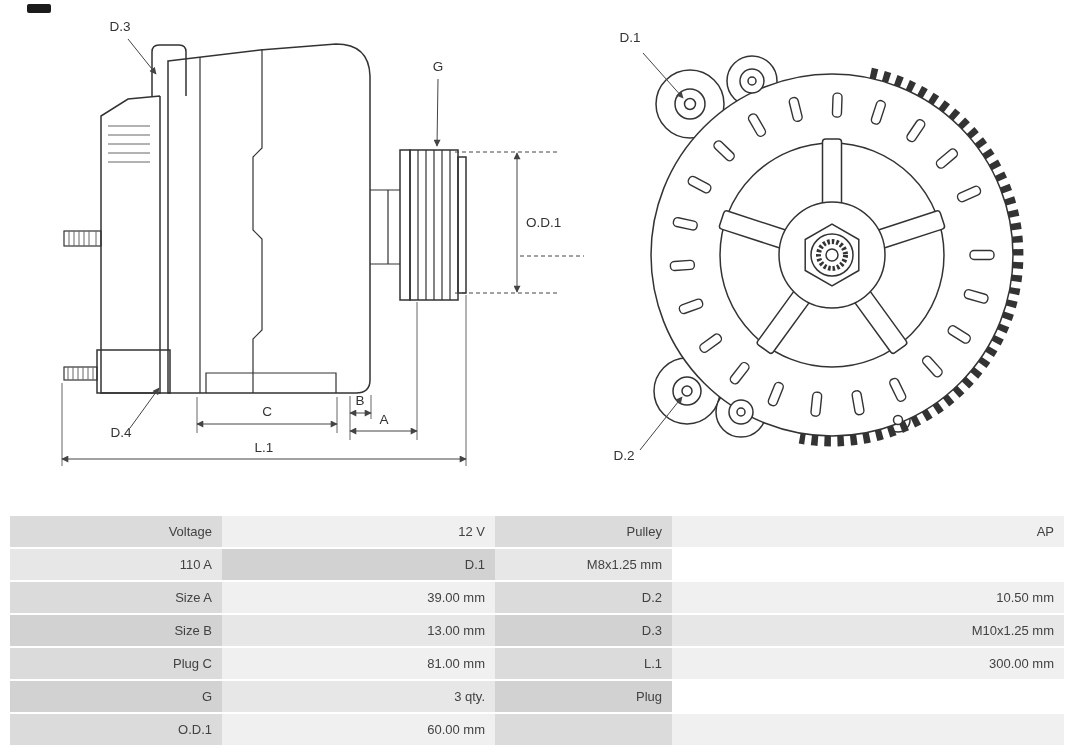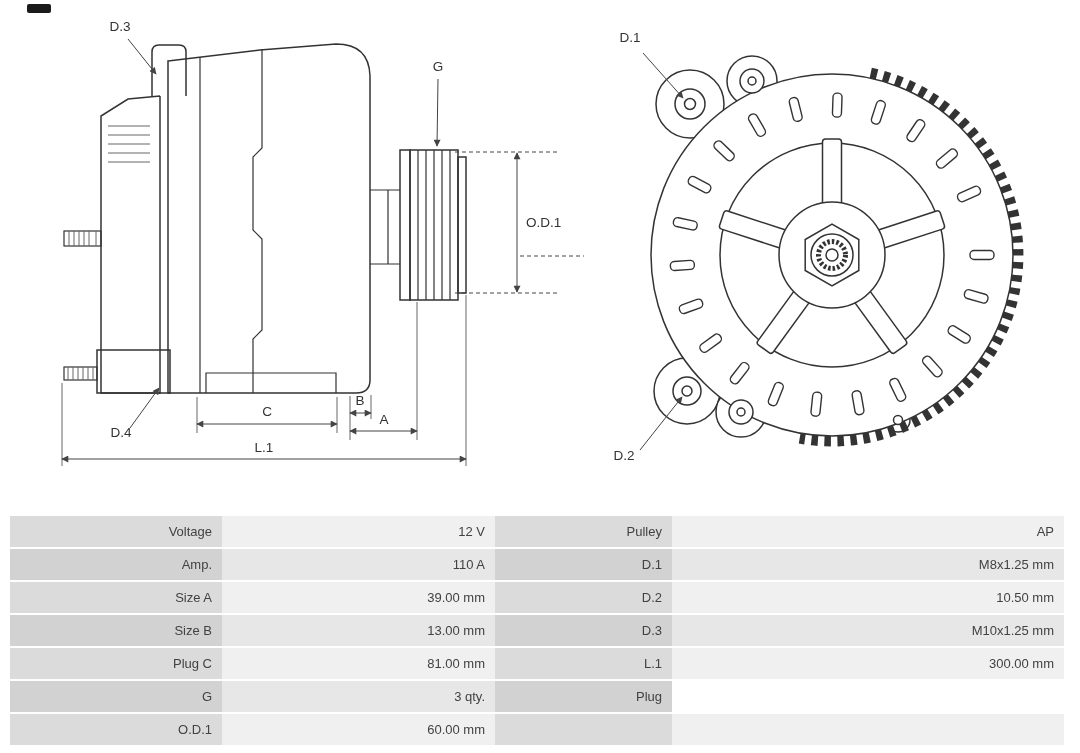--- a/index.html
+++ b/index.html
@@ -177,21 +177,20 @@
 <div class="part-number">A5263</div>
 
 <div class="spec-table">
   <div class="spec-row">
     <div class="cell label">Voltage</div>
     <div class="cell value">12 V</div>
     <div class="cell label">Pulley</div>
     <div class="cell value">AP</div>
   </div>
   <div class="spec-row">
-    <div class="cell label">Amp.</div>
     <div class="cell value">110 A</div>
     <div class="cell label">D.1</div>
     <div class="cell value">M8x1.25 mm</div>
   </div>
   <div class="spec-row">
     <div class="cell label">Size A</div>
     <div class="cell value">39.00 mm</div>
     <div class="cell label">D.2</div>
     <div class="cell value">10.50 mm</div>
   </div>

